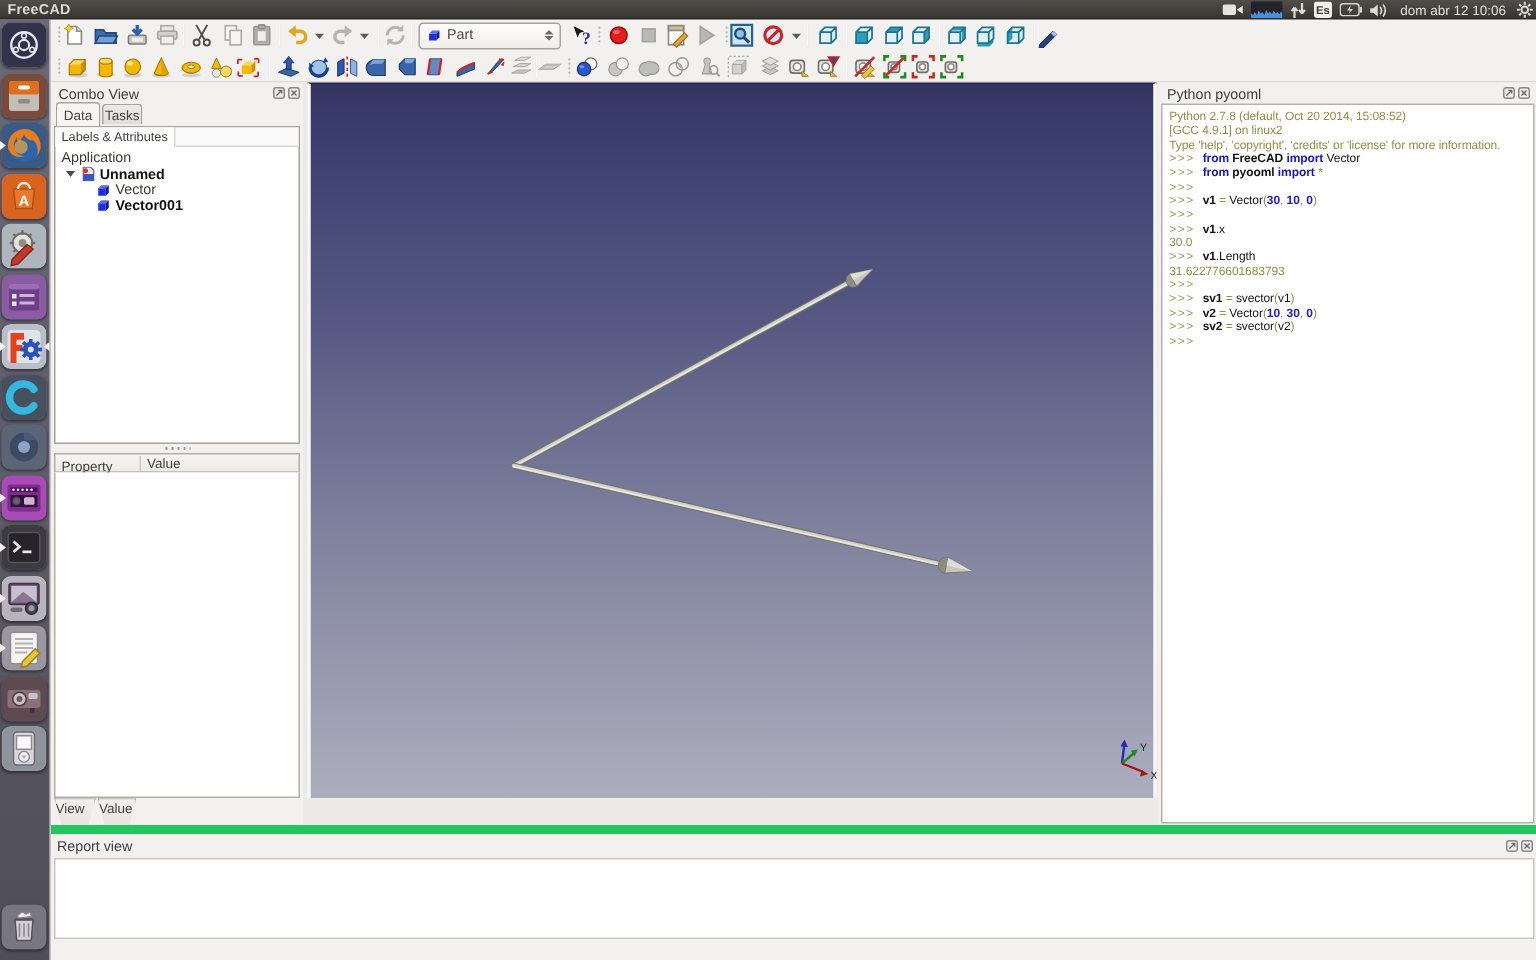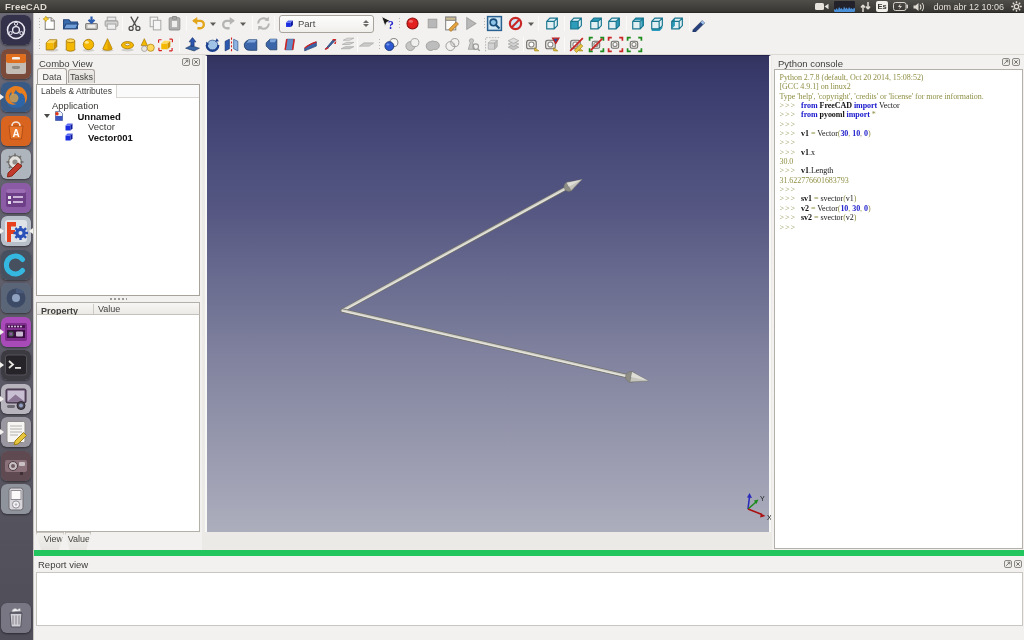--- a/index.html
+++ b/index.html
@@ -58,54 +58,54 @@
   #comboview { position:absolute; left:0; top:42px; width:168px; height:495px; background:#f2f1ef; }
   .qtab { position:absolute; height:15px; border:1px solid #a7a29b; border-bottom:none; border-radius:3px 3px 0 0;
     font-size:9px; color:#454442; display:flex; align-items:center; justify-content:center; white-space:nowrap; }
   .qtab.on { background:#f6f5f3; height:16px; z-index:2; }
   .qtab.off { background:linear-gradient(#ecebe8,#dfddd8); top:14px; height:14px; }
   #treeframe { position:absolute; left:2px; top:29px; width:164px; height:212px; background:#fff; border:1px solid #a7a29b;padding-left:28px; }
   #lahdr { position:absolute; left:0; top:0; width:100%; height:13px; background:#fbfafa; border-bottom:1px solid #d9d6d2; }
   #lahdr .cell { position:absolute; left:0; top:0; width:80px; height:13px; background:#ffffff; border-right:1px solid #d9d6d2;
     font-size:8.5px; color:#3e3e3c; padding-left:4px; line-height:13px; white-space:nowrap; }
   .trow { position:absolute; left:0; width:100%; height:10.5px; font-size:9.5px; color:#3a3a38; display:flex; align-items:center; }
-  .trow .lbl { white-space:nowrap;margin-left:11px; }
+  .trow .lbl { white-space:nowrap; }
   .trow.b .lbl { font-weight:bold; color:#111; }
   .texp { width:0; height:0; border-left:3.5px solid transparent; border-right:3.5px solid transparent; border-top:4.5px solid #4a4a48; position:absolute; }
   .ticon { position:absolute; }
   #cvsplit { position:absolute; left:2px; top:241px; width:164px; height:5px; }
   #cvsplit .dots { position:absolute; left:50%; top:1.5px; width:18px; height:2px; margin-left:-9px;
     background-image:radial-gradient(circle,#9d9a95 40%,transparent 45%); background-size:4px 2px; }
   #prophdr { position:absolute; left:2px; top:247px; width:164px; height:12.5px; background:linear-gradient(#f7f6f4,#eceae6);
     border:1px solid #b3afa9; border-bottom:1px solid #c4c0ba; font-size:9px; color:#3e3e3c; }
-  #prophdr .h1 { position:absolute; left:4px; top:3px;font-weight:bold; }
+  #prophdr .h1 { position:absolute; left:4px; top:3px; }
   #prophdr .h2 { position:absolute; left:61px; top:1px; }
   #prophdr .vline { position:absolute; left:56px; top:1px; width:1px; height:10px; background:#cdc9c3; }
   #propbody { position:absolute; left:2px; top:259.5px; width:164px; height:217px; background:#fff; border:1px solid #b3afa9; border-top:none; }
   .stab { position:absolute; top:476.5px; height:20px; background:linear-gradient(#f2f1ee,#e6e4e0);
     border:1px solid #a7a29b; border-top:1px solid #c7c3bd; font-size:9px; color:#454442;
-    display:flex; align-items:flex-start; justify-content:flex-end; padding-top:1px;
+    display:flex; align-items:flex-start; justify-content:flex-start; padding-top:1px;
     clip-path:polygon(0 0,100% 0,82% 92%,74% 100%,26% 100%,18% 92%); border-radius:0 0 4px 4px; }
 
   
   #mdi { position:absolute; left:168px; top:42px; width:570px; height:495px; background:#eceae7; }
   #viewport { position:absolute; left:3px; top:0; width:566px; height:477px;
     background:linear-gradient(180deg,#33345f 0%,#3a3c6e 6%,#565883 33%,#8486a1 66%,#a9aaba 97%,#adaebc 100%);
     border-left:2px solid #f7f7f5; border-right:2px solid #f7f7f5; border-top:1px solid #22224a; }
   #viewport svg { position:absolute; left:0; top:0; }
   #mditabs { position:absolute; left:0; top:477px; width:570px; height:18px; background:#eceae7; border-top:1px solid #c3bfba; }
   #mditab { position:absolute; left:4px; top:1px; width:84px; height:17px; background:#fbfbfa; border:1px solid #b6b2ac; border-bottom:none;
     border-radius:3px 3px 0 0; display:flex; align-items:center; font-size:8px; color:#4f4f4d; white-space:nowrap; }
   #mditab .ticn { margin:0 4px 0 5px; display:flex; }
   #mditab .cls { margin-left:auto; margin-right:4px; font-size:8px; font-weight:bold; color:#4a4a48; }
 
   
   #pycon { position:absolute; left:738px; top:42px; width:253px; height:495px; background:#f2f1ef; }
   #pybody { position:absolute; left:2px; top:13.5px; width:249px; height:480px; background:#fff; border:1px solid #b3afa9;
-    font-family:Liberation Serif, serif; font-size:8px; line-height:9.35px; letter-spacing:-0.05px;
+    font-family:Liberation Sans, sans-serif; font-size:8px; line-height:9.35px; letter-spacing:-0.05px;
     padding:3.5px 0 0 4.5px; white-space:pre; overflow:hidden; }
   #pybody .ln { height:9.35px; }
   .tk-out { color:#8f8f45; }
   .tk-p { color:#97975a; letter-spacing:1px; margin-right:2px; }
   .tk-kw { color:#1515cc; font-weight:bold; }
   .tk-id { color:#101010; font-weight:bold; }
   .tk-t  { color:#151515; }
   .tk-num{ color:#2020cc; font-weight:bold; }
   .tk-pun{ color:#8f8f45; }
 
@@ -879,21 +879,21 @@
     <line x1="543" y1="454" x2="557" y2="459.5" stroke="#aa1111"></line>
     <path d="M560.5 461 l-4.6-2.6-0.8 4.2z" fill="#aa1111" stroke="none"></path>
   </g>
             <text x="555" y="445.5" font-size="7" fill="#1a1a1a" font-family="sans-serif">Y</text>
             <text x="562" y="464.5" font-size="7" fill="#1a1a1a" font-family="sans-serif">X</text>
           </svg>
       </div>
     </div>
 
     <div id="pycon">
-      <span class="docktitle" style="left:6px;top:3px;">Python console</span>
+      <span class="docktitle" style="left:6px;top:3px;">Python pyooml</span>
       <div class="dockbtns" style="right:5px;top:3px;">
         <svg class="dockbtn" viewBox="0 0 8 8">
             <rect x="0.5" y="0.5" width="7" height="7" rx="1.5" fill="#edecea" stroke="#8d8a85"></rect>
             <path d="M2.2 5.8L5.8 2.2M3.6 2.2h2.2v2.2" stroke="#6e6b66" stroke-width="0.9" fill="none"></path>
           </svg>
         <svg class="dockbtn" viewBox="0 0 8 8">
             <rect x="0.5" y="0.5" width="7" height="7" rx="1.5" fill="#edecea" stroke="#8d8a85"></rect>
             <path d="M2.3 2.3l3.4 3.4M5.7 2.3L2.3 5.7" stroke="#6e6b66" stroke-width="0.95"></path>
           </svg>
       </div>

